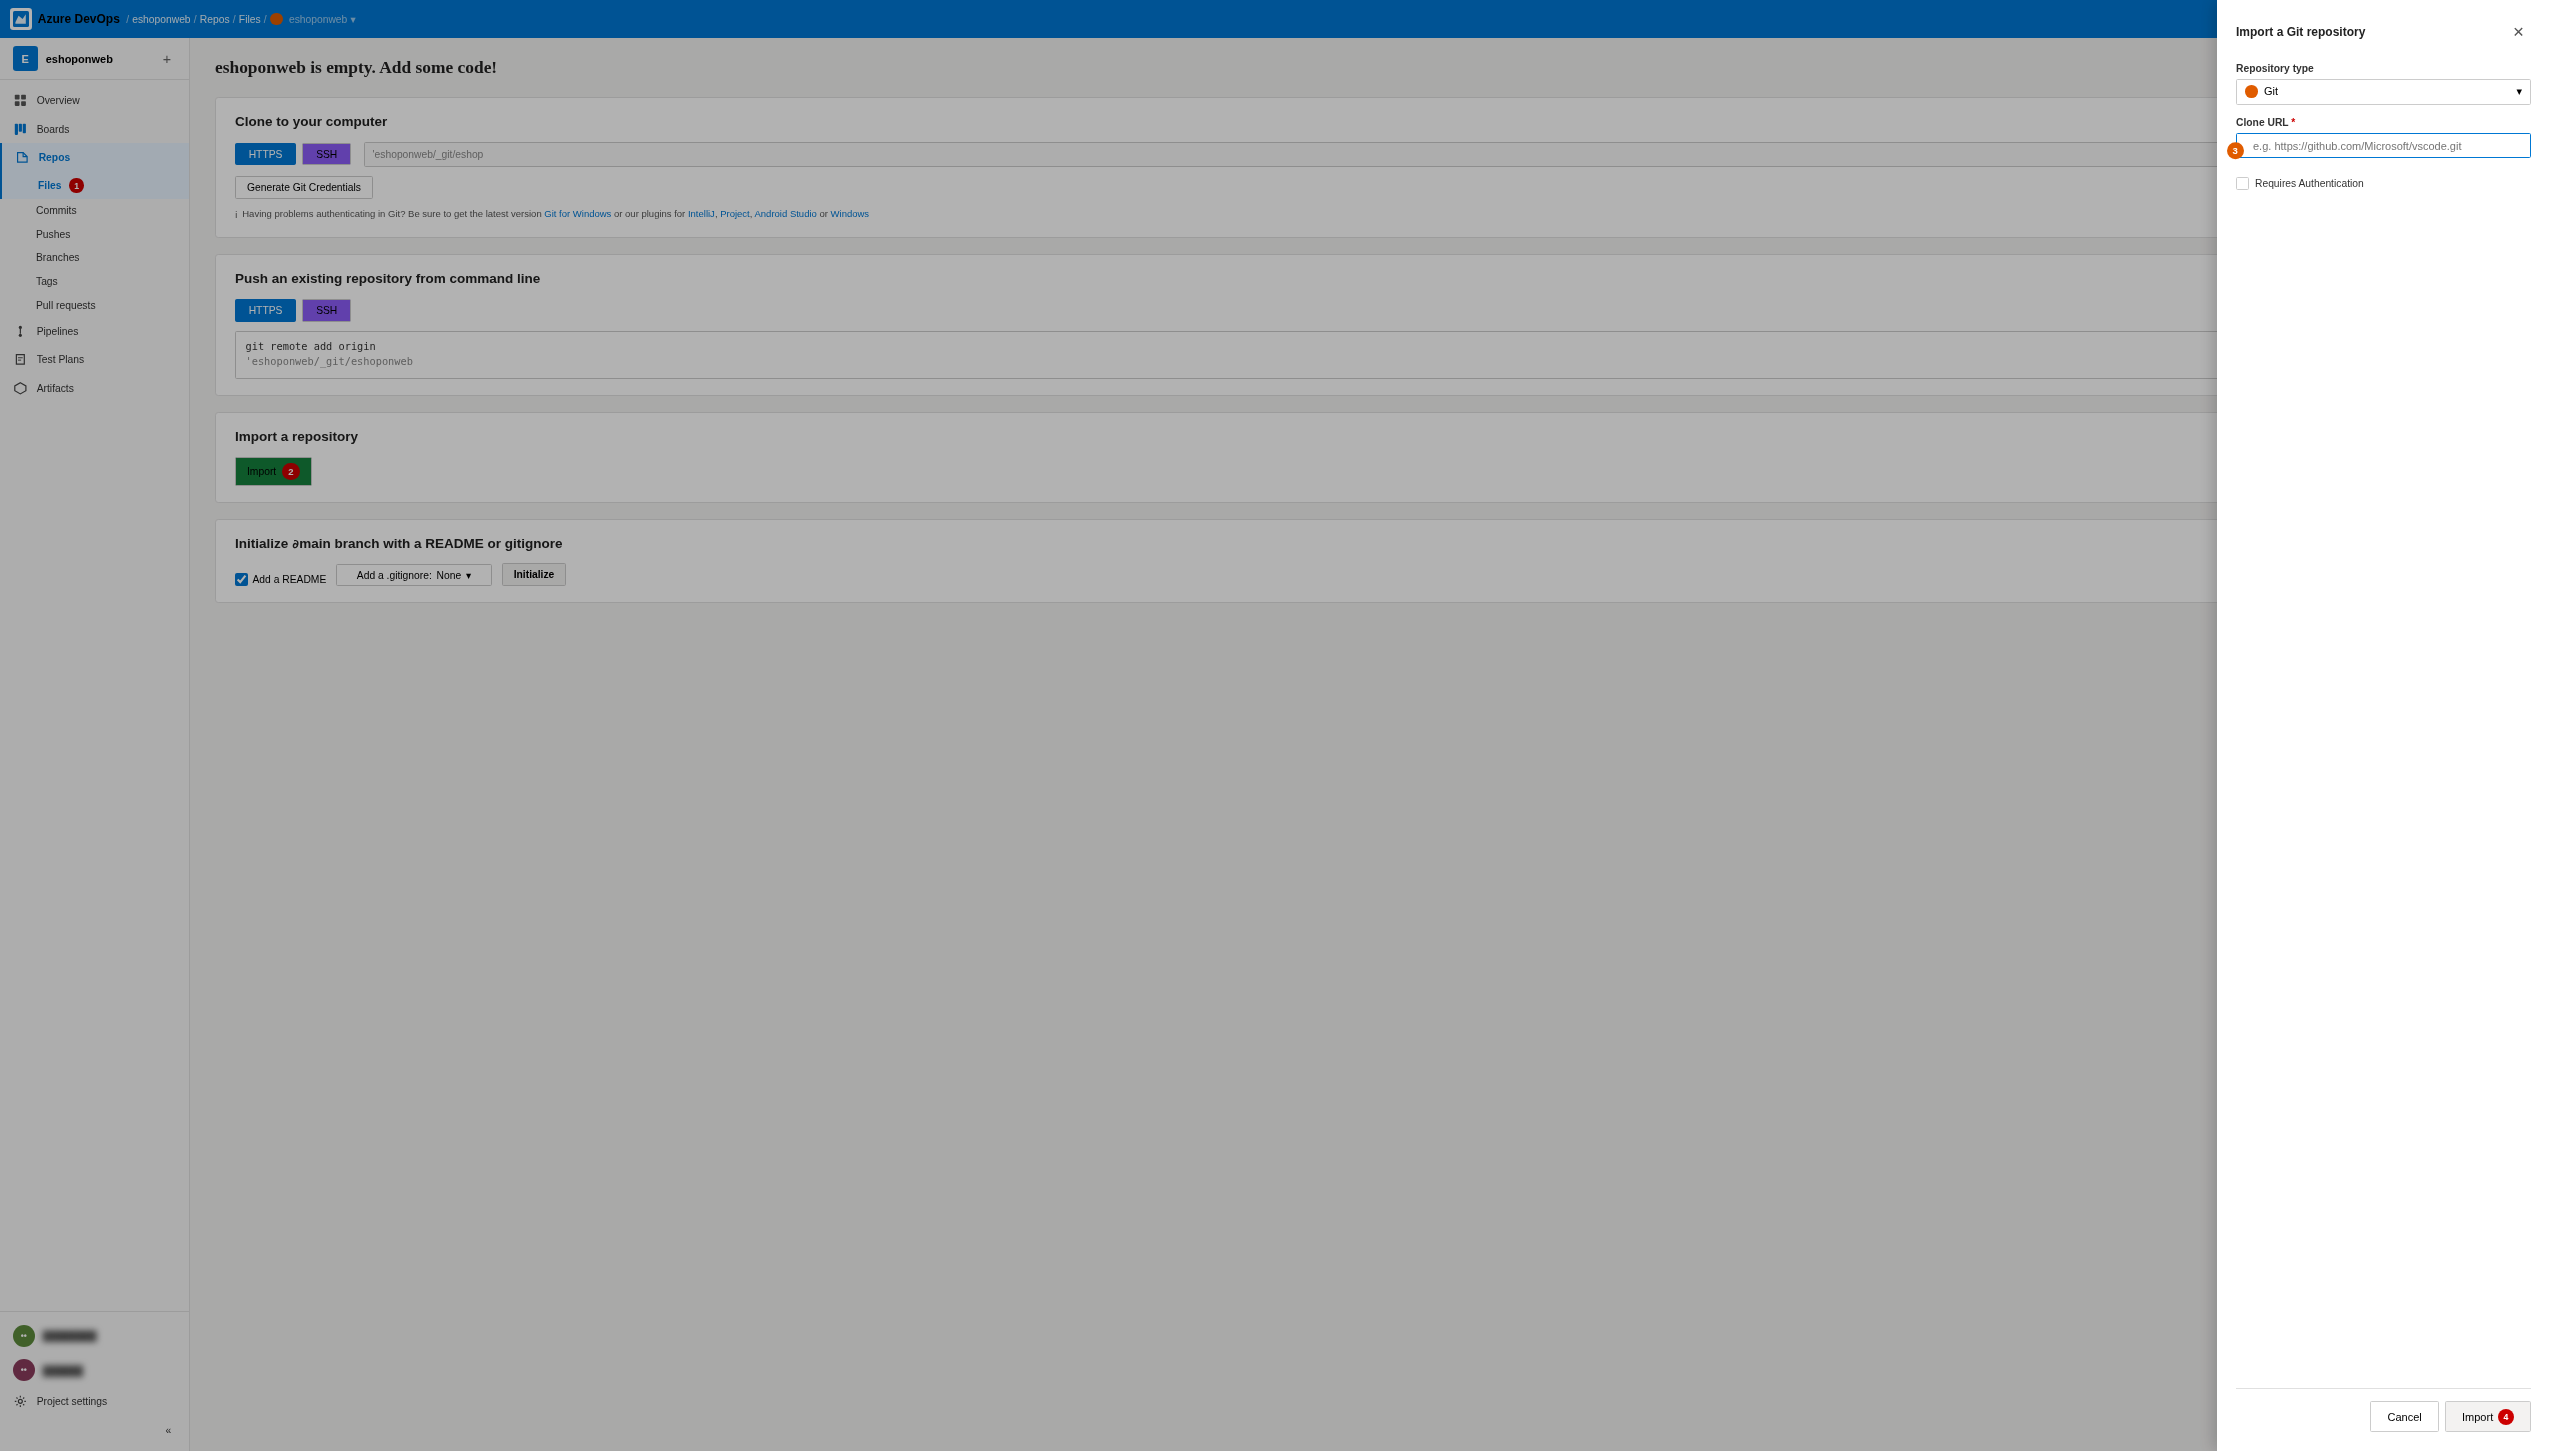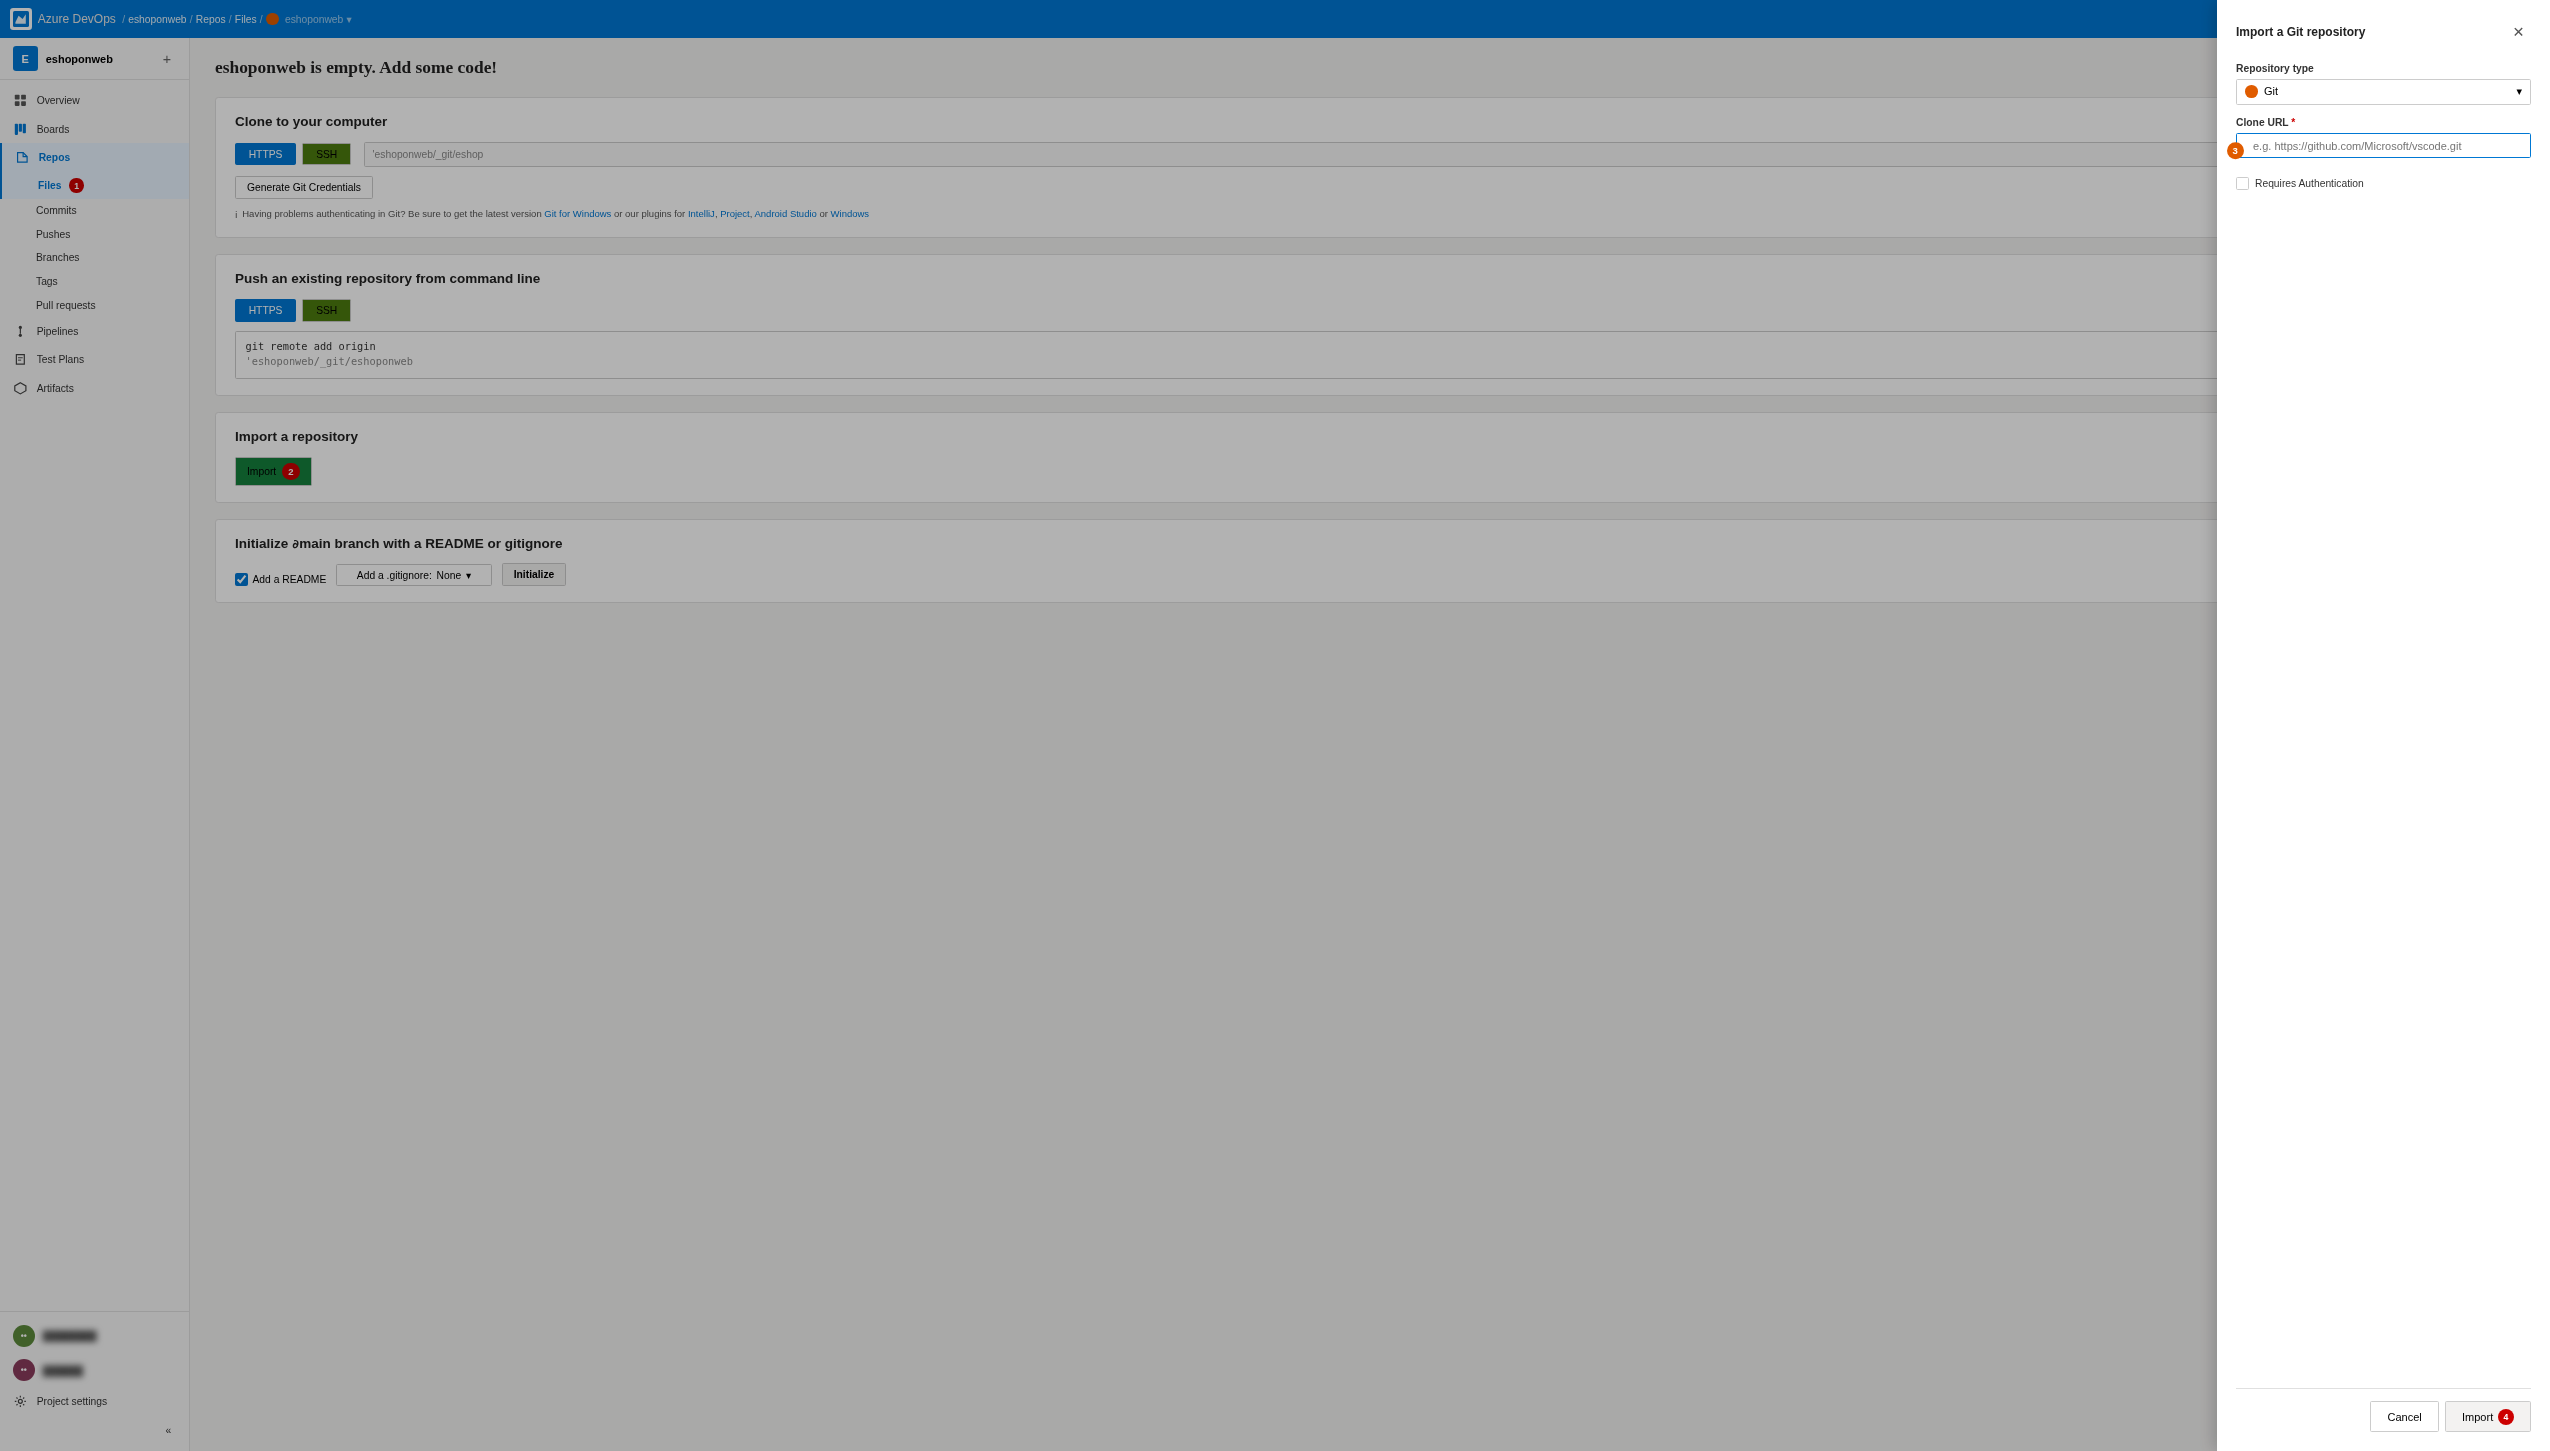--- a/index.html
+++ b/index.html
@@ -10,21 +10,21 @@
       height: 38px;
       background: #0078d4;
       display: flex;
       align-items: center;
       padding: 0 9.5px;
       gap: 6.3px;
       flex-shrink: 0;
     }
     .topbar-logo { width: 22px; height: 22px; background: white; border-radius: 3.2px; display: flex; align-items: center; justify-content: center; }
     .topbar-logo svg { width: 16px; height: 16px; }
-    .topbar-title { color: #e5e5e5; font-size: 12px; font-weight: 400; }
+    .topbar-title { color: #000000; font-size: 12px; font-weight: 700; }
     .topbar-breadcrumb { color: rgba(255,255,255,0.8); font-size: 10.3px; display: flex; align-items: center; gap: 3.2px; }
     .topbar-breadcrumb span { color: rgba(255,255,255,0.6); }
     .topbar-repo-icon { width: 12.7px; height: 12.7px; background: #e05c00; border-radius: 50%; display: inline-block; margin-right: 3.2px; }
     .topbar-right { margin-left: auto; display: flex; align-items: center; gap: 6.3px; }
     .avatar-circle { width: 25px; height: 25px; border-radius: 50%; background: #2ecc71; display: flex; align-items: center; justify-content: center; color: white; font-weight: bold; font-size: 11px; }
 
     
     .app-body { display: flex; flex: 1; overflow: hidden; }
 
     
@@ -83,21 +83,21 @@
       margin-bottom: 16px;
       padding: 16px 19px;
     }
     .card-title { font-size: 13.5px; font-weight: 600; margin-bottom: 12.7px; color: #222; }
 
     
     .clone-tabs { display: flex; align-items: center; gap: 6.3px; margin-bottom: 9.5px; }
     .tab-btn {
       padding: 4.8px 12.7px;
       border: 0.8px solid #ccc;
-      background: #4d7c0f;
+      background: #8b5cf6;
       border-radius: 1.6px;
       cursor: pointer;
       font-size: 10.3px;
       font-weight: 500;
     }
     .tab-btn.active { background: #0078d4; color: white; border-color: #0078d4; }
     .clone-url-row { display: flex; gap: 6.3px; margin-bottom: 9.5px; }
     .clone-url-input {
       flex: 1;
       padding: 4.8px 8px;

